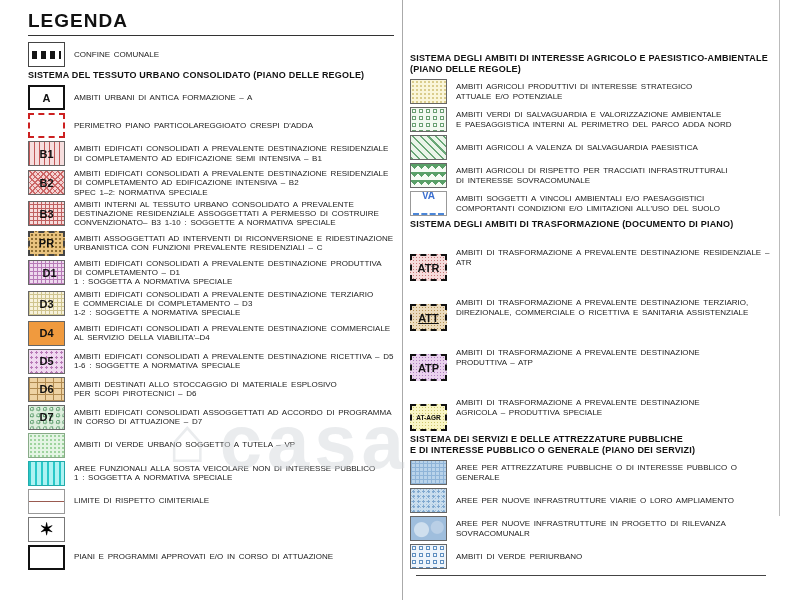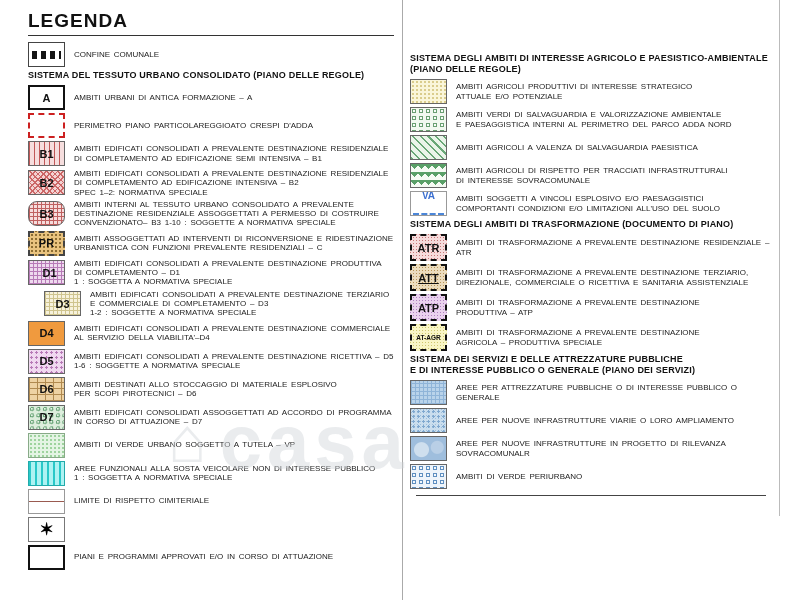--- a/index.html
+++ b/index.html
@@ -25,27 +25,27 @@
       display:flex;align-items:center;justify-content:center;
       font-weight:bold;font-size:11px;color:#111;position:relative;overflow:hidden;}
   .sw.thick{border:2.5px solid #111;}
   .sw.confine{border:1px solid #444;background-image:repeating-linear-gradient(90deg,#141414 0 5px,transparent 5px 9px);
       background-size:calc(100% - 6px) 8px;background-position:3px 50%;background-repeat:no-repeat;}
   .sw.perimetro{border:2px dashed #cc2020;background:#fff;}
   .sw.b1{background-color:#f6dede;background-image:repeating-linear-gradient(90deg,#c05858 0 1px,transparent 1px 5px);}
   .sw.b2{background-color:#f3d3d3;background-image:repeating-linear-gradient(45deg,#c66 0 1px,transparent 1px 4px),
          repeating-linear-gradient(-45deg,#c66 0 1px,transparent 1px 4px);}
   .sw.b3{background-color:#f6dcdc;background-image:repeating-linear-gradient(0deg,#c06060 0 1px,transparent 1px 4px),
-         repeating-linear-gradient(90deg,#c06060 0 1px,transparent 1px 4px);border-radius:9px;}
+         repeating-linear-gradient(90deg,#c06060 0 1px,transparent 1px 4px);}
   .sw.pr{border:2px dashed #444;background-color:#e9c37f;
          background-image:radial-gradient(#8a6a30 .7px,transparent .9px);background-size:4px 4px;}
   .sw.d1{background-color:#eedaee;background-image:repeating-linear-gradient(0deg,#b77ab7 0 1px,transparent 1px 4px),
          repeating-linear-gradient(90deg,#b77ab7 0 1px,transparent 1px 4px);padding-left:6px;}
   .sw.d3{background-color:#f7f2dc;background-image:repeating-linear-gradient(0deg,#cfc48e 0 1px,transparent 1px 4px),
-         repeating-linear-gradient(90deg,#cfc48e 0 1px,transparent 1px 4px);margin-left:16px;}
+         repeating-linear-gradient(90deg,#cfc48e 0 1px,transparent 1px 4px);}
   .sw.d4{background-color:#f09a3e;}
   .sw.d5{background-color:#f0d8f0;background-image:radial-gradient(#b678b6 1px,transparent 1.3px);background-size:5px 5px;}
   .sw.d6{background-color:#eed3a4;background-image:repeating-linear-gradient(0deg,#b08a50 0 1px,transparent 1px 6px),
          repeating-linear-gradient(90deg,#b08a50 0 1px,transparent 1px 8px);}
   .sw.d7{background-color:#ddeedd;background-image:radial-gradient(circle at 3px 3px,#e8f4e8 1px,#5f9f6f 1.1px 2px,transparent 2.2px);
          background-size:6.5px 6.5px;}
   .sw.vp{border-color:#8a8;background-color:#e4f4e4;background-image:radial-gradient(#9cd29c .7px,transparent .9px);background-size:4px 4px;}
   .sw.sosta{border-color:#2aa;background-color:#aef2f2;background-image:repeating-linear-gradient(90deg,#28c8c8 0 2px,transparent 2px 6px);}
   .sw.cimiteriale{border:1px solid #999;background-color:#fff;background-image:linear-gradient(#9a5a50,#9a5a50);
          background-size:100% 1px;background-position:0 50%;background-repeat:no-repeat;}
@@ -55,21 +55,21 @@
   
   .sw.rings{background-color:#f2f8f0;background-image:radial-gradient(circle at 3px 3px,#f8fcf8 1.1px,#6a9f72 1.2px 2.2px,transparent 2.5px);
          background-size:7px 7px;}
   .sw.agridots{background-color:#faf6da;background-image:radial-gradient(#d9cb8a .7px,transparent .9px);background-size:4px 4px;}
   .sw.diag{background-color:#eaf5ea;background-image:repeating-linear-gradient(45deg,#69a877 0 1.5px,transparent 1.5px 5.5px);}
   .sw.vpat{background-color:#f6fbf4;background-image:conic-gradient(from 315deg at 50% 62%,#5aa068 0 90deg,transparent 90deg 360deg);
          background-size:7px 8px;}
   .sw.va{border:1px solid #999;background:#fff;flex-direction:column;justify-content:flex-end;padding-top:2px;gap:12px;}
   .va-label{color:#3b6fd0;font-weight:bold;font-size:10px;line-height:10px;}
   .va-dash{display:block;width:90%;border-top:2px dashed #4b86d8;}
-  .sw.at{border:2.5px dashed #111;height:27px;}
+  .sw.at{border:2.5px dashed #111;height:27px;margin-top:20px;}
   .sw.atr{background-color:#f6dcdc;background-image:radial-gradient(#c87878 .6px,transparent .8px);background-size:3px 3px;}
   .sw.att{background-color:#ecdcbe;background-image:radial-gradient(#b89458 .6px,transparent .8px);background-size:3px 3px;text-decoration:underline;}
   .sw.atp{background-color:#ead2ee;background-image:radial-gradient(#b080c0 .6px,transparent .8px);background-size:3px 3px;}
   .sw.atagr{background-color:#f9f6c6;background-image:radial-gradient(#cfc870 .6px,transparent .8px);background-size:3px 3px;font-size:6.5px;}
   .sw.bluegrid{background-color:#b9d3ea;background-image:repeating-linear-gradient(0deg,#8fb4d8 0 1px,transparent 1px 4px),
          repeating-linear-gradient(90deg,#8fb4d8 0 1px,transparent 1px 4px);}
   .sw.bluespeckle{background-color:#cadeee;background-image:radial-gradient(#7fa8cf 1px,transparent 1.2px),
          radial-gradient(#9fc0dd .8px,transparent 1px);background-size:5px 5px,3px 3px;background-position:0 0,2px 2px;}
   .sw.bluesolid{background-color:#9fbedd;background-image:radial-gradient(circle at 30% 55%,#cfdfee 0 7px,transparent 8px),
          radial-gradient(circle at 75% 45%,#b9cfe6 0 6px,transparent 7px);}
@@ -248,21 +248,21 @@
       <div class="sw vpat"></div>
       <div class="txt">AMBITI AGRICOLI DI RISPETTO PER TRACCIATI INFRASTRUTTURALI
 DI INTERESSE SOVRACOMUNALE</div>
     </div>
 
     <div class="row">
       <div class="sw va">
         <span class="va-label">VA</span>
         <span class="va-dash"></span>
       </div>
-      <div class="txt">AMBITI SOGGETTI A VINCOLI ESPLOSIVO E/O PAESAGGISTICI
+      <div class="txt">AMBITI SOGGETTI A VINCOLI AMBIENTALI E/O PAESAGGISTICI
 COMPORTANTI CONDIZIONI E/O LIMITAZIONI ALL'USO DEL SUOLO</div>
     </div>
 
     <div class="hdr">SISTEMA DEGLI AMBITI DI TRASFORMAZIONE (DOCUMENTO DI PIANO)</div>
 
     <div class="row">
       <div class="sw at atr">
           <span>ATR</span>
         </div>
       <div class="txt">AMBITI DI TRASFORMAZIONE A PREVALENTE DESTINAZIONE RESIDENZIALE – ATR</div>

